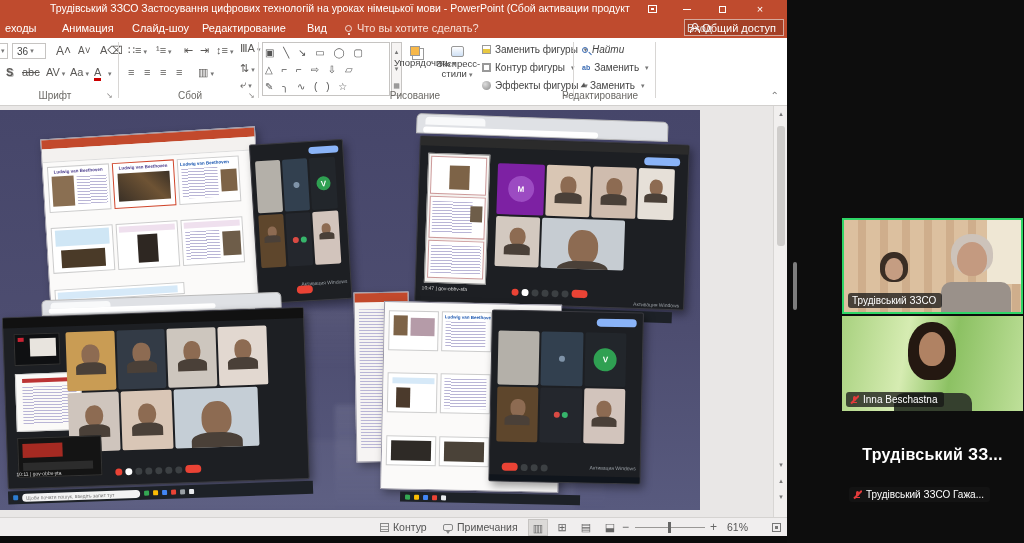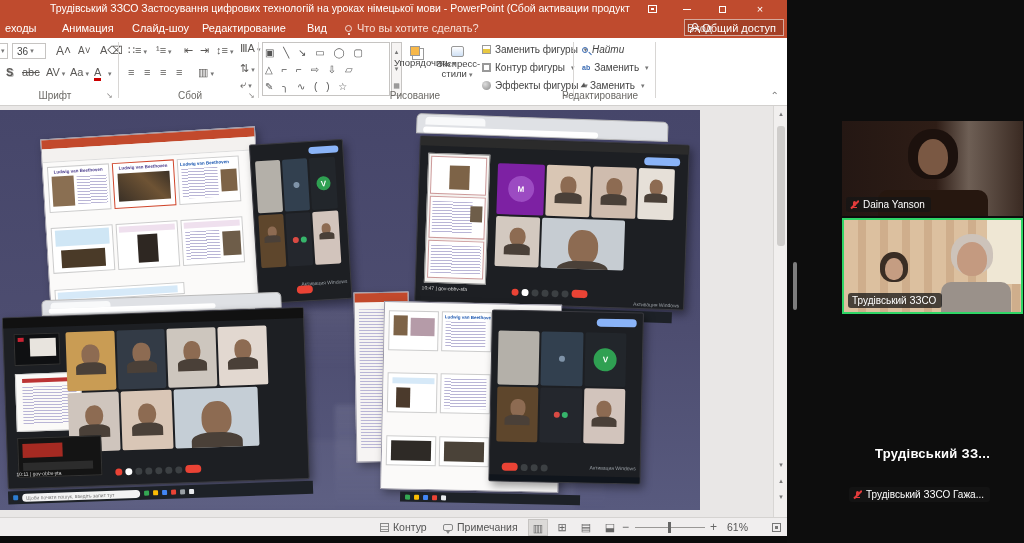--- a/index.html
+++ b/index.html
@@ -119,21 +119,21 @@
   .vtile.active{border:2px solid #2fd566;}
   .namepill{position:absolute;left:4px;bottom:4px;background:rgba(22,22,22,.75);border-radius:3px;padding:2px 6px 2px 4px;display:flex;align-items:center;gap:4px;max-width:92%;}
   .namepill span{color:#fff;font-size:10px;white-space:nowrap;overflow:hidden;}
   .micoff{position:relative;width:9px;height:10px;flex:0 0 9px;}
   .micoff:before{content:"";position:absolute;left:3px;top:1px;width:3px;height:5px;background:#e23b3b;border-radius:2px;}
   .micoff:after{content:"";position:absolute;left:4px;top:-1px;width:1.5px;height:11px;background:#e23b3b;transform:rotate(45deg);}
   .micoff i{position:absolute;left:2px;top:7px;width:5px;height:1.5px;background:#e23b3b;}
   .head{position:absolute;border-radius:48% 48% 42% 42%;}
   .face{position:absolute;border-radius:50% 50% 45% 45%;}
   .body{position:absolute;border-radius:10px 10px 0 0;}
-  .bigname{position:absolute;left:55px;top:446px;width:181px;text-align:center;color:#fff;font-size:13px;font-weight:bold;letter-spacing:.3px;}
+  .bigname{position:absolute;left:55px;top:446px;width:181px;text-align:center;color:#fff;font-size:16px;font-weight:bold;letter-spacing:.3px;}
 </style>
 </head>
 <body>
 
 <div id="screen">
 
   <div id="ppt">
 
     <div class="titlebar">
       <div class="title">Трудівський ЗЗСО Застосування цифрових технологій на уроках німецької мови - PowerPoint (Сбой активации продукта)</div>
@@ -587,44 +587,44 @@
       <div class="i-fit"></div>
     </div>
   </div>
 
   <div class="blackstrip"></div>
 
   <div id="zoombar">
     <div class="sbthumb"></div>
 
 
-    <div class="vtile" style="top:121px;height:95px;background:linear-gradient(90deg,#241713 0%,#2e1d16 52%,#6e5f55 70%,#3a2a22 100%);">
-      <div class="head" style="left:66px;top:8px;width:50px;height:50px;background:#1c110d;"></div>
-      <div class="face" style="left:76px;top:18px;width:30px;height:36px;background:#7a5843;"></div>
-      <div class="body" style="left:36px;bottom:0;width:110px;height:26px;background:#26170f;"></div>
-      <div class="namepill">
-        <span class="micoff">
-            <i></i>
-          </span>
-        <span>Daina Yanson</span>
-      </div>
-    </div>
 
     <div class="vtile active" style="top:218px;height:96px;background:repeating-linear-gradient(90deg,#dcc09f 0 14px,#cfae8c 14px 22px);text-align:right;">
       <div style="position:absolute;right:0;top:0;width:34px;height:70%;background:#efe7d4;"></div>
       <div class="head" style="left:36px;top:32px;width:28px;height:30px;background:#3a2d24;"></div>
       <div class="face" style="left:41px;top:38px;width:18px;height:22px;background:#c59d82;"></div>
       <div class="head" style="right:28px;top:14px;width:42px;height:40px;background:#cdc3ba;"></div>
       <div class="face" style="right:34px;top:22px;width:30px;height:34px;background:#c49a80;"></div>
       <div class="body" style="right:10px;bottom:0;width:70px;height:30px;background:#9a918a;"></div>
       <div class="namepill">
         <span>Трудівський ЗЗСО</span>
       </div>
     </div>
 
+    <div class="vtile" style="top:316px;height:95px;background:linear-gradient(100deg,#a8d17f 0%,#d6ecb2 35%,#8cc163 60%,#bfe09a 100%);">
+      <div class="head" style="left:66px;top:6px;width:48px;height:58px;background:#241811;"></div>
+      <div class="face" style="left:77px;top:16px;width:26px;height:34px;background:#b08263;"></div>
+      <div class="body" style="left:52px;bottom:0;width:78px;height:18px;background:#35402e;"></div>
+      <div class="namepill">
+        <span class="micoff">
+            <i></i>
+          </span>
+        <span>Inna Beschastna</span>
+      </div>
+    </div>
 
     <div class="bigname">Трудівський  ЗЗ...</div>
     <div class="namepill" style="left:62px;top:487px;bottom:auto;max-width:170px;">
       <span class="micoff">
           <i></i>
         </span>
       <span>Трудівський ЗЗСО Гажа...</span>
     </div>
   </div>
 

